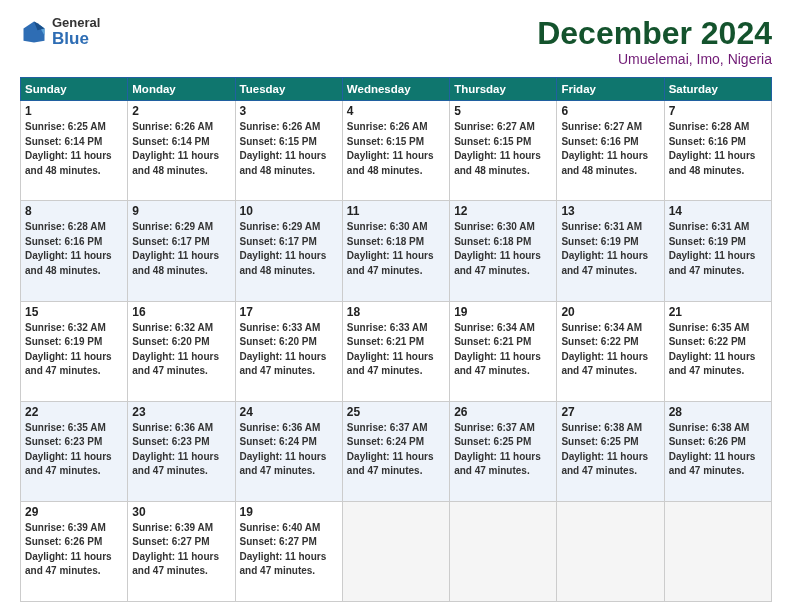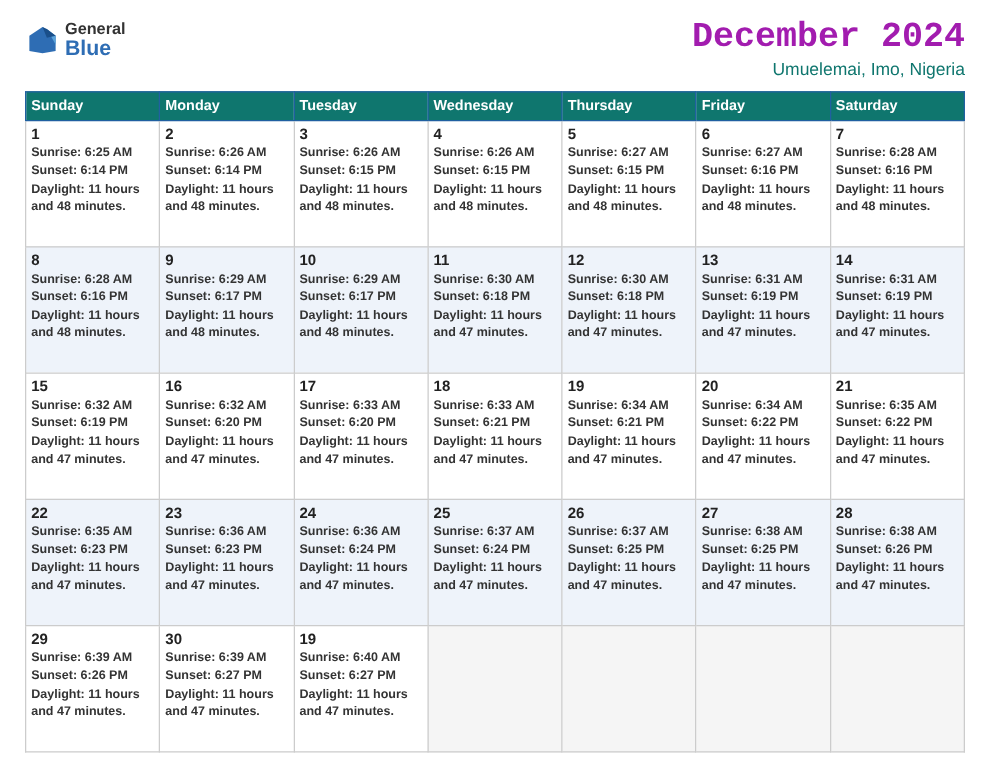--- a/index.html
+++ b/index.html
@@ -44,29 +44,28 @@
       color: #2e6db4;
     }
     .logo-icon {
       width: 28px;
       height: 28px;
     }
     .title-block {
       text-align: right;
     }
     .month-title {
-      font-size: 28px;
-      font-weight: bold;
-      color: #a21caf;
+      font-size: 32px;
+      font-weight: bold;
+      color: #14532d;
       line-height: 1.1;
-      font-family: Liberation Mono, monospace;
     }
     .subtitle {
       font-size: 14px;
-      color: #0f766e;
+      color: #701a75;
     }
     .calendar {
       flex: 1;
       border: 1px solid #ccc;
       border-collapse: collapse;
       width: 100%;
       table-layout: fixed;
     }
     .calendar th {
       background: #0f766e;

